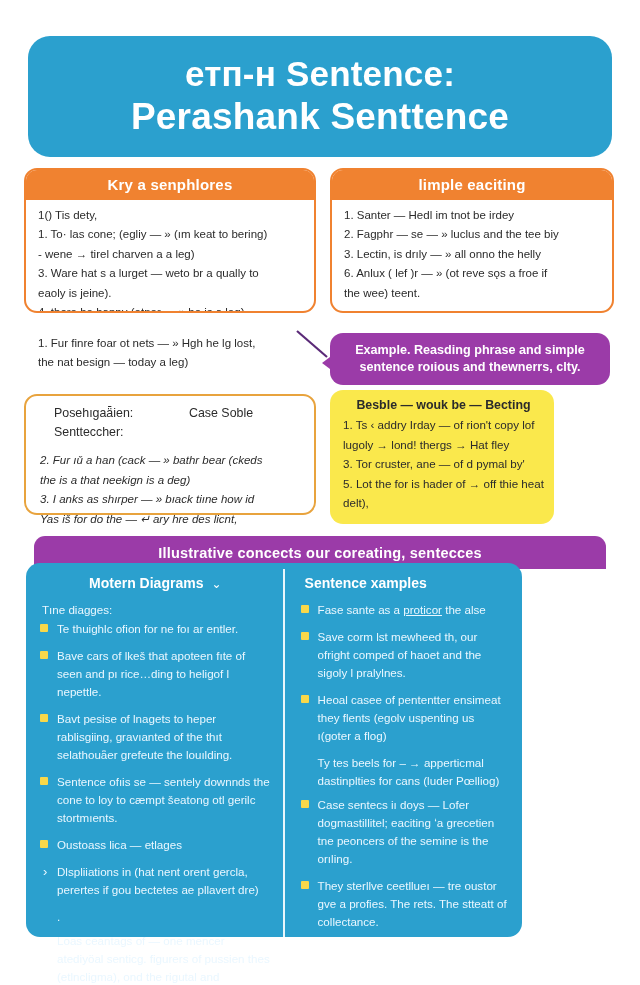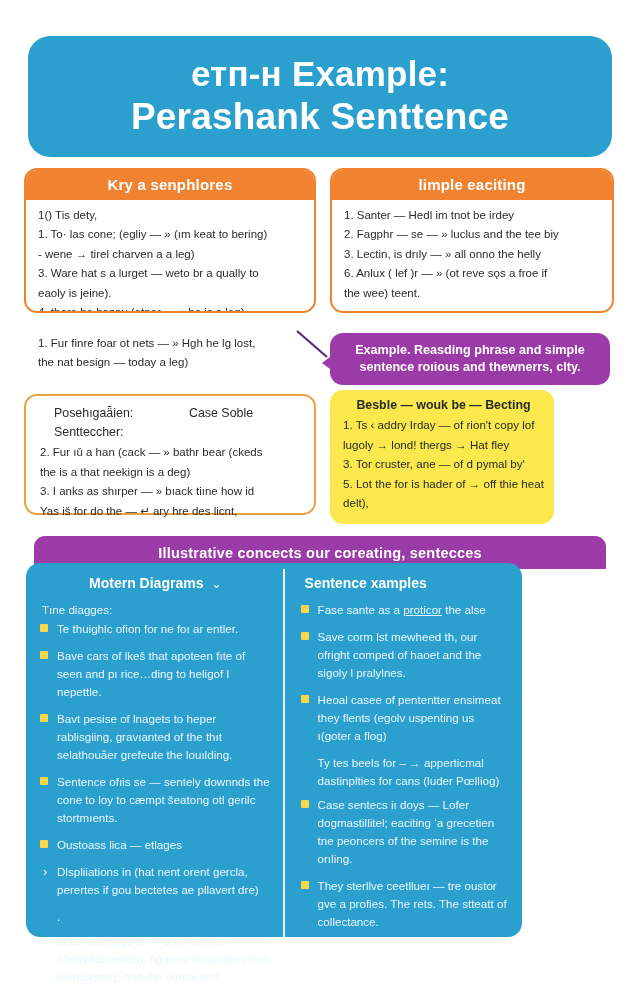--- a/index.html
+++ b/index.html
@@ -132,21 +132,21 @@
     width:auto; height:auto;
   }
   .ul-link{ text-decoration:underline; }
 </style>
 </head>
 <body>
 
 <div class="page">
 
   <div class="title-card">
-    <div class="title-line l1">етп-н Example:</div>
+    <div class="title-line l1">етп-н Sentence:</div>
     <div class="title-line l2">Perashank Senttence</div>
   </div>
 
   <div class="card hdr-card" style="left:24px; top:168px; width:292px; height:145px;">
     <div class="hdr-bar">Kry a senphlores</div>
     <div class="hdr-body">
       <ul class="olist">
         <li>1() Tis dety,</li>
         <li>1. To· las cone; (egliy — » (ım keat to bering)</li>
         <li class="sub">- wene → tirel     charven a a leg)</li>
@@ -189,21 +189,21 @@
     </div>
   </div>
 
   <div class="card yel-outline">
     <div class="kv-row">
       <span class="k">Posehıgaǟien:</span><span>Case Soble</span>
     </div>
     <div class="kv-row">
       <span class="k">Sentteccher:</span>
     </div>
-    <ul class="olist" style="margin-top:3px;">
+    <ul class="olist" style="margin-top:11px;font-style:italic;">
       <li>2. Fur ıǔ a han (cack — » bathr bear (ckeds</li>
       <li class="sub">the is a that        neekign is a deg)</li>
       <li>3. I anks as shırper — » bıack tiıne how id</li>
       <li class="sub">Yas iš for do the — ↵ ary hre des licnt,</li>
     </ul>
   </div>
 
   <div class="card yel-solid">
     <div class="yel-title">Besble — wouk be — Becting</div>
     <ul class="olist">

